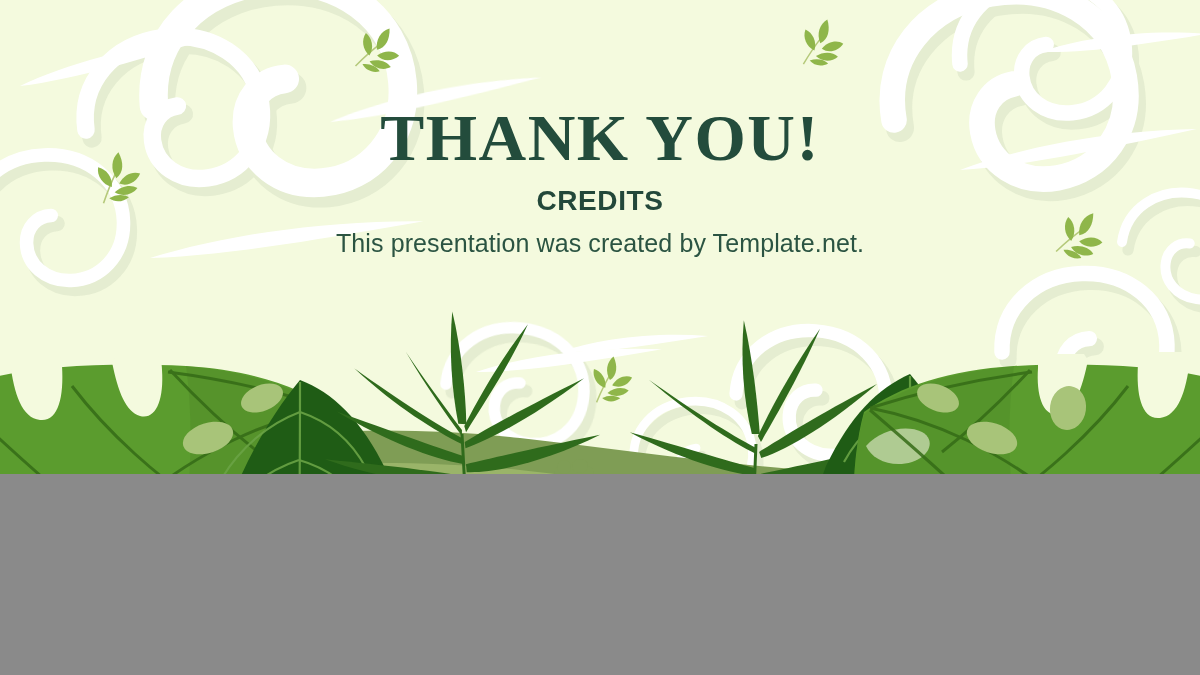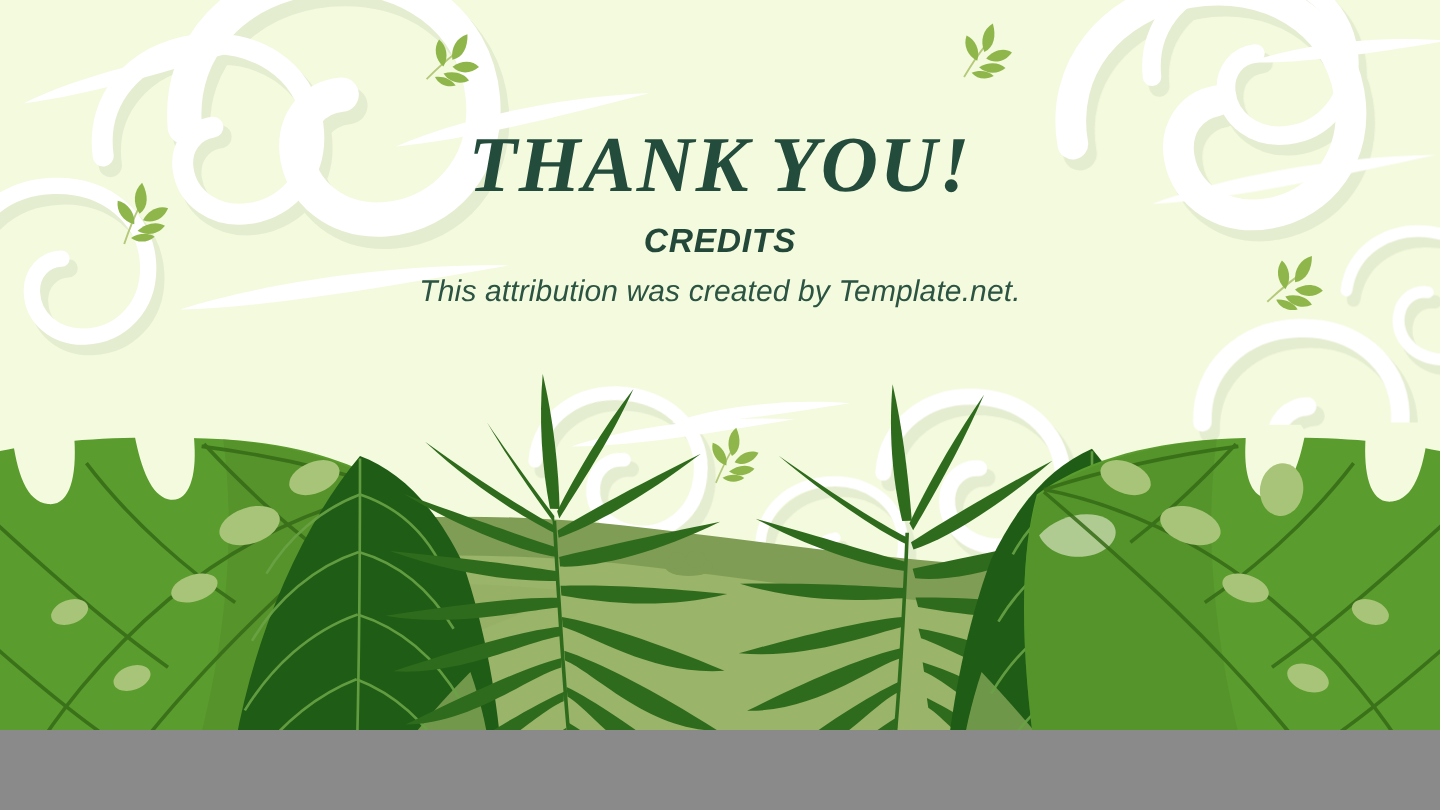--- a/index.html
+++ b/index.html
@@ -4,24 +4,23 @@
 <title>Thank You Slide</title>
 <style>
   html,body{margin:0;padding:0;}
   body{
     background:#8a8a8a;
     font-family:"Liberation Sans", sans-serif;
   }
   #slide{
     position:relative;
     width:1200px;
-    height:608px;
+    height:474px;
     overflow:hidden;
     background:#f9a8d4;
-    font-style:italic;
   }
   #bg-layer,#wind-layer,#foliage-layer,#leaflets-layer{
     position:absolute;
     left:0; top:0;
     width:1200px;
     height:675px;
   }
   #text-block{
     position:absolute;
     left:0;
@@ -376,16 +375,16 @@
         <use href="#sprig"></use>
       </g>
     <g transform="translate(589,372) rotate(-14) scale(0.92)">
         <use href="#sprig"></use>
       </g>
   </svg>
 
   <div id="text-block">
     <h1 class="title">THANK YOU!</h1>
     <h2 class="subtitle">CREDITS</h2>
-    <p class="body-line">This attribution was created by Template.net.</p>
+    <p class="body-line">This presentation was created by Template.net.</p>
   </div>
 
 </div>
 
 </body></html>

